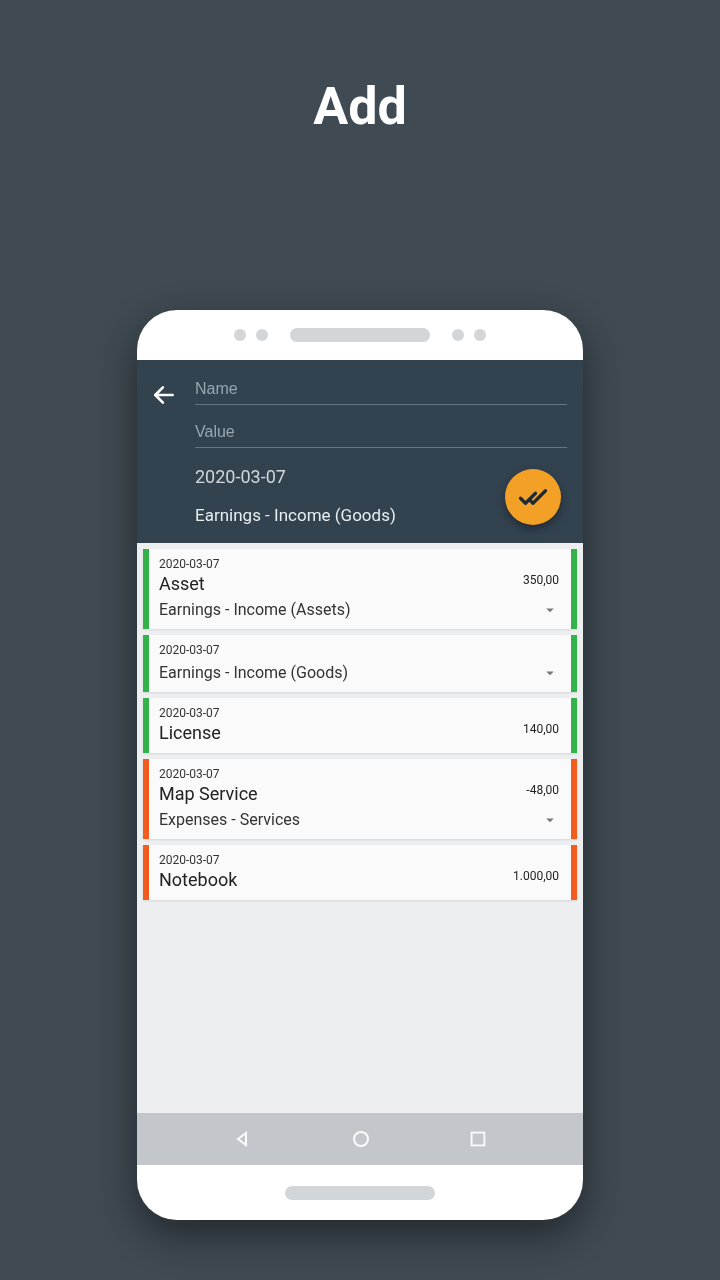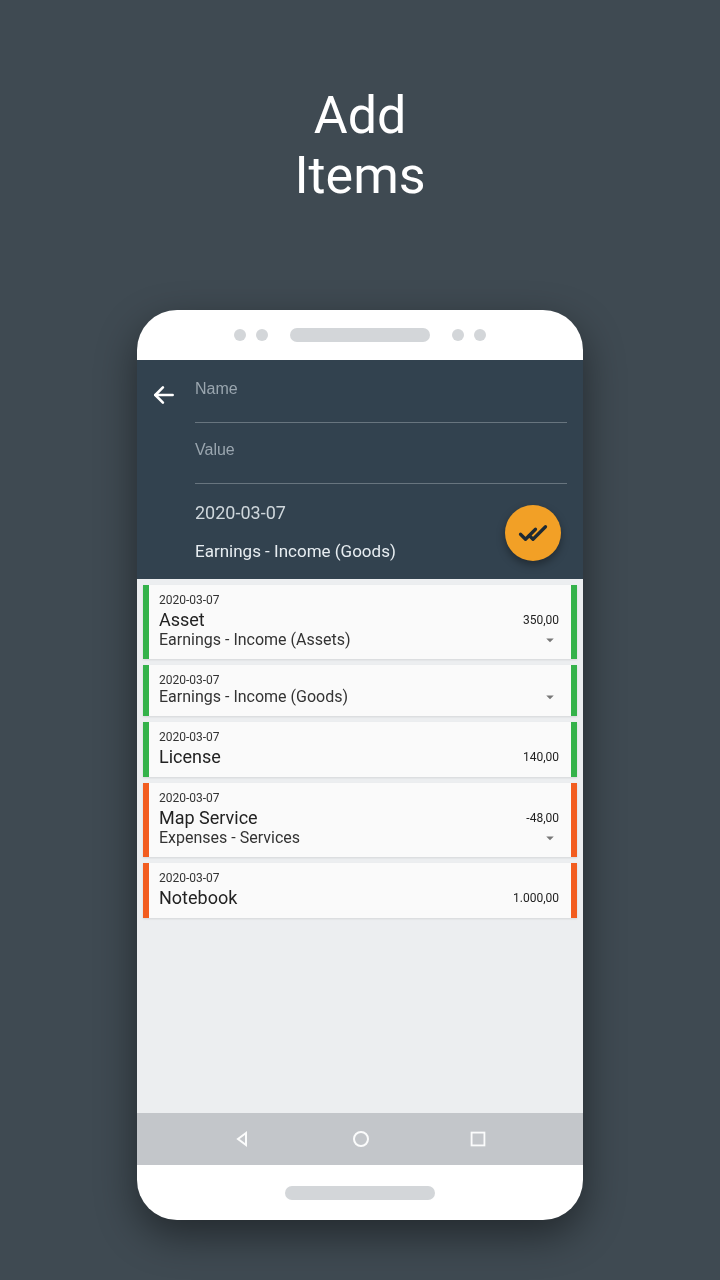--- a/index.html
+++ b/index.html
@@ -13,22 +13,22 @@
 body::before{
   content:"";position:absolute;inset:0;
   background-image:
    radial-gradient(1px 1px at 60px 200px,#8a949b 50%,transparent 51%),
    radial-gradient(1px 1px at 640px 120px,#8a949b 50%,transparent 51%),
    radial-gradient(1px 1px at 90px 820px,#8a949b 50%,transparent 51%),
    radial-gradient(1px 1px at 680px 950px,#8a949b 50%,transparent 51%),
    radial-gradient(1px 1px at 50px 1100px,#8a949b 50%,transparent 51%);
 }
 .promo-title{
-  position:absolute;top:86px;left:0;right:0;
-  text-align:center;color:#fff;font-weight:400;
+  position:absolute;top:77px;left:0;right:0;
+  text-align:center;color:#fff;font-weight:700;
   font-size:52px;line-height:1.15;
 }
 .phone{
   position:absolute;
   left:137px; top:310px;
   width:446px; height:910px;
   background:#fff;
   border-radius:40px;
   box-shadow:0 15px 40px rgba(0,0,0,.45);
   overflow:hidden;
@@ -54,21 +54,21 @@
   flex:0 0 auto;
 }
 .back-btn{
   position:absolute;left:14px;top:22px;
   color:#fff;cursor:pointer;
 }
 .field{
   border:0;border-bottom:1px solid #68757f;
   background:transparent;width:100%;
   color:#fff;font-size:16px;
-  padding:6px 0 24px 0;margin-top:12px;
+  padding:6px 0 6px 0;margin-top:12px;
 }
 .field::placeholder{color:#9aa6af;}
 .field:first-of-type{margin-top:0;}
 .date-val{color:#cfd7dc;font-size:18px;margin-top:18px;}
 .cat-val{color:#e7edf1;font-size:17px;margin-top:18px;}
 .fab{
   position:absolute;right:22px;bottom:18px;
   width:56px;height:56px;border-radius:50%;
   background:#f2a026;display:flex;align-items:center;justify-content:center;
   box-shadow:0 4px 8px rgba(0,0,0,.35);
@@ -78,24 +78,24 @@
 .item{
   background:#fafafa;margin:6px 6px 0 6px;
   display:flex;align-items:stretch;
   box-shadow:0 1px 2px rgba(0,0,0,.1);
 }
 .bar{width:6px;flex:0 0 6px;}
 .bar.green{background:#34b24a;}
 .bar.orange{background:#f25c1f;}
 .item-body{flex:1;padding:8px 12px 10px 10px;color:#222;}
 .item-date{font-size:12px;color:#333;}
-.item-row{display:flex;justify-content:space-between;align-items:center;margin-top:2px;}
+.item-row{display:flex;justify-content:space-between;margin-top:2px;}
 .item-name{font-size:18px;}
 .item-val{font-size:12px;}
-.item-cat-row{display:flex;justify-content:space-between;align-items:center;color:#333;}
+.item-cat-row{display:flex;justify-content:space-between;align-items:center;margin-top:6px;color:#333;}
 .item-cat{font-size:16px;}
 .chev{color:#777;}
 .bar-right{width:6px;flex:0 0 6px;}
 .bar-right.green{background:#34b24a;}
 .bar-right.orange{background:#f25c1f;}
 .item.clip{max-height:60px;overflow:hidden;}
 .navbar{
   position:absolute;left:0;right:0;bottom:55px;
   height:52px;background:#b9bcc0cc;
   display:flex;align-items:center;justify-content:space-evenly;
@@ -105,21 +105,20 @@
   position:absolute;left:0;right:0;bottom:0;height:55px;
   display:flex;align-items:center;justify-content:center;
 }
 .handle-bar{width:150px;height:14px;border-radius:8px;background:#d3d6d9;}
 </style>
 </head>
 <body>
 
 <div class="promo-title">
   <span>Add</span><br>
-  <span>Items</span>
 </div>
 
 <div class="phone">
   <div class="phone-top">
     <div class="left-dots">
         <div class="dot"></div>
         <div class="dot"></div>
       </div>
     <div class="dot speaker"></div>
     <div class="right-dots">

